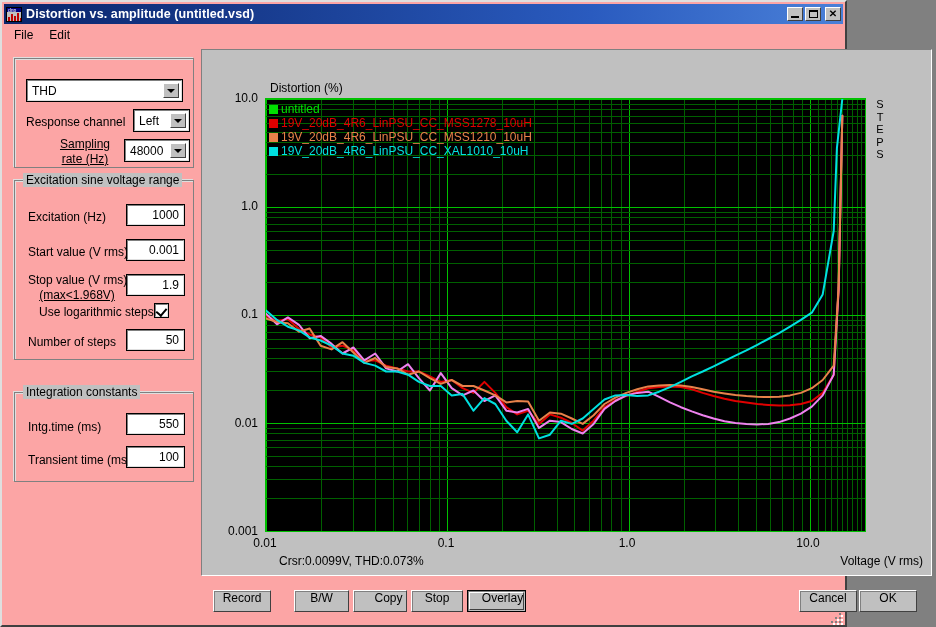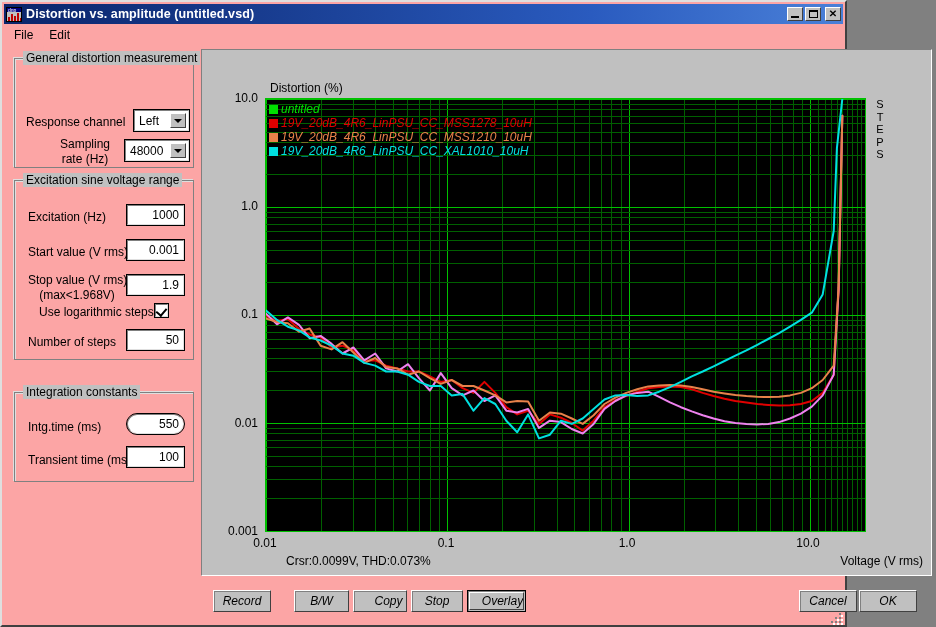--- a/index.html
+++ b/index.html
@@ -60,21 +60,21 @@
     position:absolute;
     border:1px solid #808080;
     box-shadow:1px 1px 0 #dfdfdf inset, -1px -1px 0 #dfdfdf;
     box-sizing:border-box;
   }
   .group>.legend{
     position:absolute;top:-8px;left:8px;background:#c0c0c0;padding:0 3px;
     font-size:12px;color:#000;white-space:nowrap;
   }
   .lbl{position:absolute;font-size:12px;color:#000;white-space:nowrap;}
-  .lbl.c{text-align:center;}
+  .lbl.c{text-align:center;text-decoration:underline;}
 
   .field{
     position:absolute;background:#fff;
     border-top:1px solid #808080;border-left:1px solid #808080;
     border-right:1px solid #dfdfdf;border-bottom:1px solid #dfdfdf;
     outline:1px solid #000;outline-offset:0px;
     box-sizing:border-box;
     font-size:12px;color:#000;
     display:flex;align-items:center;justify-content:flex-end;
     padding-right:4px;
@@ -124,38 +124,38 @@
     background:#000;
     border:1px solid #00c000;box-sizing:border-box;overflow:hidden;
   }
   .graph svg{display:block;}
   .ytick{position:absolute;font-size:12px;color:#000;text-align:right;width:46px;}
   .xtick{position:absolute;font-size:12px;color:#000;text-align:center;width:60px;}
   .steps{
     position:absolute;left:672px;top:48px;width:12px;
     font-size:11px;color:#000;line-height:12.5px;text-align:center;
   }
-  .crsr{position:absolute;left:77px;top:504px;font-size:12px;color:#000;margin-left:7px;}
+  .crsr{position:absolute;left:77px;top:504px;font-size:12px;color:#000;}
   .vlabel{position:absolute;right:8px;top:504px;font-size:12px;color:#000;}
 
   
   .legendbox{position:absolute;left:3px;top:3px;}
-  .leg-row{display:flex;align-items:center;height:14px;font-style:italic;}
+  .leg-row{display:flex;align-items:center;height:14px;}
   .leg-sw{width:9px;height:9px;margin-right:3px;flex:0 0 auto;}
   .leg-tx{font-size:12px;white-space:nowrap;font-family:"Liberation Sans",sans-serif;}
 
   
   .btn{
     position:absolute;height:22px;background:#c0c0c0;
     border-top:1px solid #fff;border-left:1px solid #fff;
     border-right:1px solid #404040;border-bottom:1px solid #404040;
     box-shadow:1px 1px 0 #808080 inset;
     box-sizing:border-box;
-    display:flex;align-items:center;justify-content:center;
-    font-size:12px;color:#000;font-style:italic;
+    display:flex;align-items:flex-start;justify-content:center;
+    font-size:12px;color:#000;
   }
   .btn.focus{border:1px solid #000;padding-left:12px;}
   .btn.focus .inner{
     position:absolute;left:1px;top:1px;right:1px;bottom:1px;
     border-top:1px solid #fff;border-left:1px solid #fff;
     border-right:1px solid #404040;border-bottom:1px solid #404040;
     box-sizing:border-box;pointer-events:none;
   }
   .grip{position:absolute;right:2px;bottom:2px;width:12px;height:12px;}
   .grip i{position:absolute;background:#fff;width:2px;height:2px;}
@@ -190,22 +190,27 @@
         </div>
     </div>
   </div>
 
   <div class="menubar">
     <div class="menu-item">File</div>
     <div class="menu-item">Edit</div>
   </div>
 
   <div class="group" style="left:12px;top:56px;width:180px;height:110px;">
-    <span class="legend">General distortion measurement</span>
-
+
+    <div class="combo" style="left:12px;top:21px;width:155px;height:21px;">
+      <span>THD</span>
+      <span class="arrow">
+          <i></i>
+        </span>
+    </div>
 
     <span class="lbl" style="left:11px;top:56px;">Response channel</span>
     <div class="combo" style="left:119px;top:51px;width:55px;height:21px;">
       <span>Left</span>
       <span class="arrow">
           <i></i>
         </span>
     </div>
 
     <span class="lbl c" style="left:30px;top:78px;width:80px;">Sampling</span>
@@ -245,21 +250,21 @@
     <span class="lbl" style="left:13px;top:154px;">Number of steps</span>
     <div class="field" style="left:112px;top:149px;width:57px;height:20px;">
       <span>50</span>
     </div>
   </div>
 
   <div class="group" style="left:12px;top:370px;width:180px;height:90px;margin-top:20px;">
     <span class="legend">Integration constants</span>
 
     <span class="lbl" style="left:13px;top:27px;">Intg.time (ms)</span>
-    <div class="field" style="left:112px;top:21px;width:57px;height:20px;border-radius:10px;">
+    <div class="field" style="left:112px;top:21px;width:57px;height:20px;">
       <span>550</span>
     </div>
 
     <span class="lbl" style="left:13px;top:60px;">Transient time (ms)</span>
     <div class="field" style="left:112px;top:54px;width:57px;height:20px;">
       <span>100</span>
     </div>
   </div>
 
   <div class="plotpanel">

